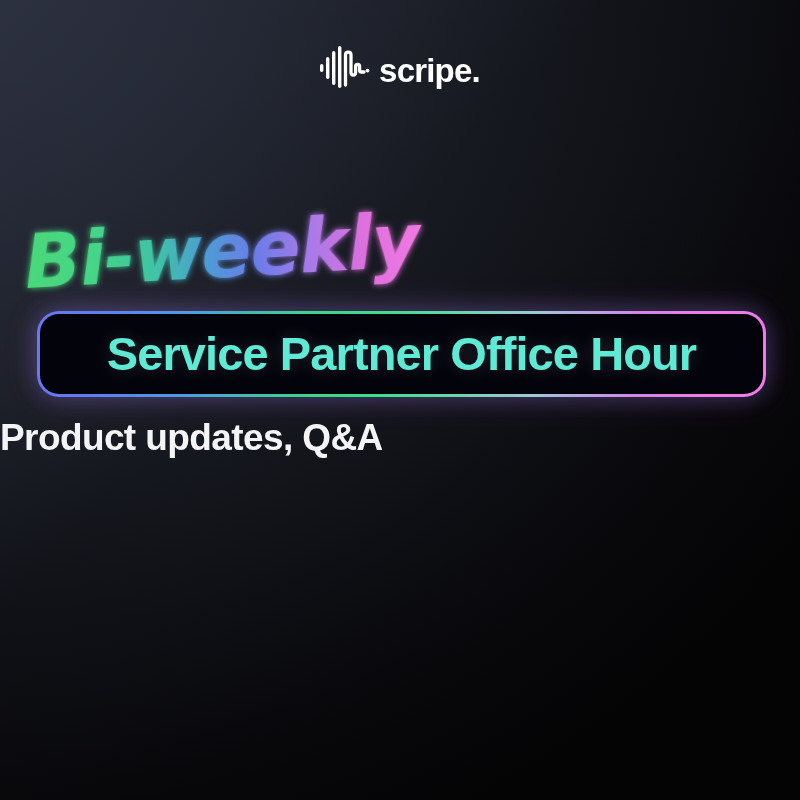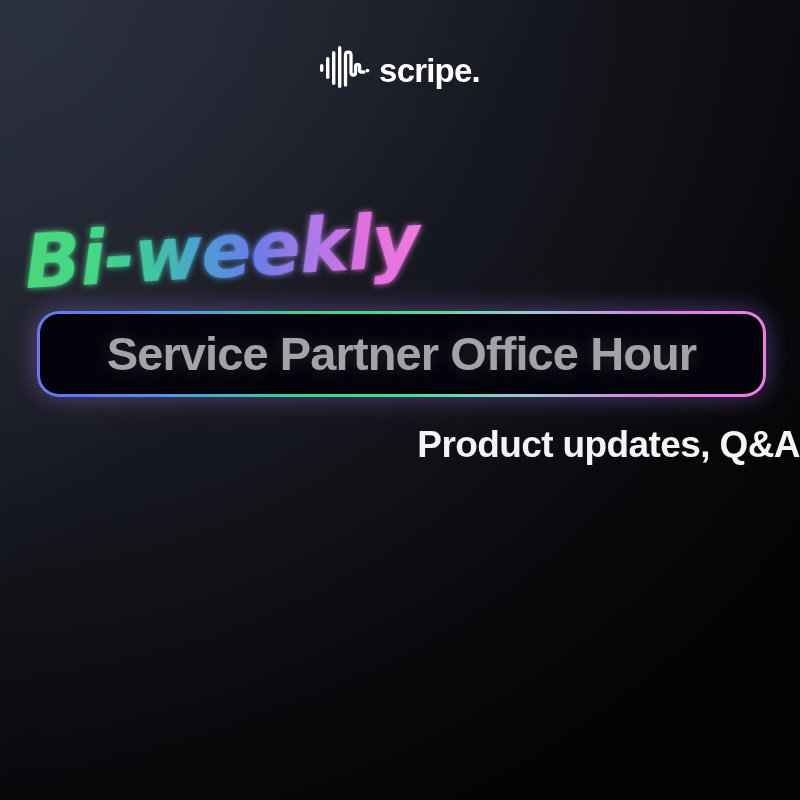--- a/index.html
+++ b/index.html
@@ -93,43 +93,42 @@
       0 0 34px rgba(236,122,232,.20);
     z-index:5;
   }
   .title-inner{
     width:100%; height:100%;
     border-radius:19px;
     background:#03030b;
     display:flex; align-items:center; justify-content:center;
   }
   .title-text{
-    color:#a3a3a3;
+    color:#5eead4;
     font-size:47px;
     font-weight:bold;
     letter-spacing:-0.9px;
     line-height:1;
     white-space:nowrap;
     text-shadow:0 0 18px rgba(255,255,255,.16);
     position:relative;
     top:-1px;
   }
 
   
   .subtitle{
     position:absolute;
     left:0; right:0; top:416px;
-    text-align:right;
+    text-align:left;
     color:#f4f4f6;
     font-size:37px;
     font-weight:bold;
     line-height:1.20;
     letter-spacing:-0.6px;
     z-index:5;
-    margin-top:7px;
   }
   .subtitle span{ display:block; }
 </style>
 </head>
 <body>
 
 <div class="poster">
 
   <div class="logo-wrap">
     <span class="logo-mark">

